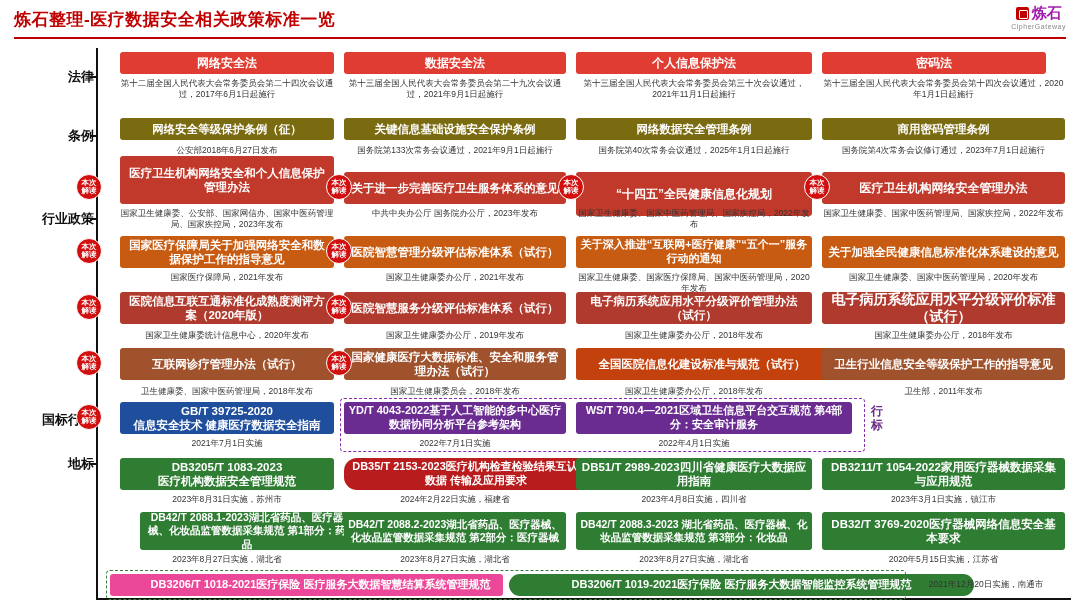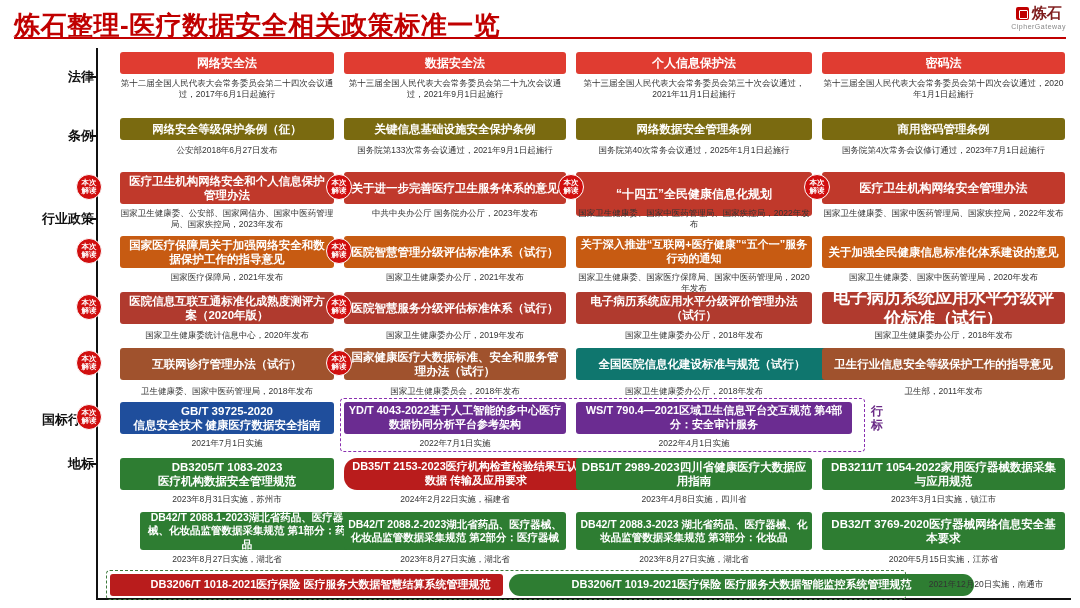--- a/index.html
+++ b/index.html
@@ -7,31 +7,31 @@
   body {
     width:1080px; height:608px;
     background:#ffffff;
     font-family:"Liberation Sans", sans-serif;
     color:#222;
     position:relative;
     overflow:hidden;
   }
   .title {
     position:absolute; left:14px; top:8px;
-    font-size:26px; font-weight:bold; color:#c00000;
+    font-size:17px; font-weight:bold; color:#c00000;
     letter-spacing:0.5px;
   }
   .title-rule {
     position:absolute; left:14px; top:37px; width:1052px; height:2px;
     background:#c00000;
   }
   .logo {
     position:absolute; right:14px; top:4px; text-align:center;
   }
-  .logo .lg-main { font-size:15px; font-weight:bold; color:#7f1d1d; }
+  .logo .lg-main { font-size:15px; font-weight:bold; color:#a21caf; }
   .logo .lg-sub { font-size:7px; color:#888; letter-spacing:.5px; }
   .logo .lg-mark {
     display:inline-block; width:13px; height:13px; background:#c00000;
     border-radius:2px; vertical-align:-2px; margin-right:3px;
     position:relative;
   }
   .logo .lg-mark:after{
     content:""; position:absolute; left:3px; top:3px; width:7px;height:7px;
     border:1.5px solid #fff; border-radius:1px;
   }
@@ -111,55 +111,55 @@
     <div class="tick" style="top: 218px;"></div>
     <div class="rowlabel" style="top: 411px;">国标行标</div>
     <div class="tick" style="top: 419px;"></div>
     <div class="rowlabel" style="top: 455px;">地标</div>
     <div class="tick" style="top: 463px;"></div>
   </div>
 <div id="cells">
     <div class="cell" style="left: 120px; top: 52px; width: 214px; height: 22px; background: rgb(224, 60, 49); font-size: 12px; white-space: pre-line;">网络安全法</div>
     <div class="cell" style="left: 344px; top: 52px; width: 222px; height: 22px; background: rgb(224, 60, 49); font-size: 12px; white-space: pre-line;">数据安全法</div>
     <div class="cell" style="left: 576px; top: 52px; width: 236px; height: 22px; background: rgb(224, 60, 49); font-size: 12px; white-space: pre-line;">个人信息保护法</div>
-    <div class="cell" style="left: 822px; top: 52px; width: 243px; height: 22px; background: rgb(224, 60, 49); font-size: 12px; white-space: pre-line;">密码法</div>
+    <div class="cell" style="left: 822px; top: 52px; width: 224px; height: 22px; background: rgb(224, 60, 49); font-size: 12px; white-space: pre-line;">密码法</div>
     <div class="cell" style="left: 120px; top: 118px; width: 214px; height: 22px; background: rgb(122, 106, 16); font-size: 11.5px; white-space: pre-line;">网络安全等级保护条例（征）</div>
     <div class="cell" style="left: 344px; top: 118px; width: 222px; height: 22px; background: rgb(122, 106, 16); font-size: 11.5px; white-space: pre-line;">关键信息基础设施安全保护条例</div>
     <div class="cell" style="left: 576px; top: 118px; width: 236px; height: 22px; background: rgb(122, 106, 16); font-size: 11.5px; white-space: pre-line;">网络数据安全管理条例</div>
     <div class="cell" style="left: 822px; top: 118px; width: 243px; height: 22px; background: rgb(122, 106, 16); font-size: 11.5px; white-space: pre-line;">商用密码管理条例</div>
-    <div class="cell" style="left: 120px; top: 172px; width: 214px; height: 32px; background: rgb(192, 57, 43); font-size: 11.5px; white-space: pre-line;">医疗卫生机构网络安全和个人信息保护管理办法</div>
+    <div class="cell" style="left: 120px; top: 156px; width: 214px; height: 48px; background: rgb(192, 57, 43); font-size: 11.5px; white-space: pre-line;">医疗卫生机构网络安全和个人信息保护管理办法</div>
     <div class="cell" style="left: 344px; top: 172px; width: 222px; height: 32px; background: rgb(192, 57, 43); font-size: 11.5px; white-space: pre-line;">关于进一步完善医疗卫生服务体系的意见</div>
     <div class="cell" style="left: 576px; top: 172px; width: 236px; height: 44px; background: rgb(192, 57, 43); font-size: 12px; white-space: pre-line;">“十四五”全民健康信息化规划</div>
     <div class="cell" style="left: 822px; top: 172px; width: 243px; height: 32px; background: rgb(192, 57, 43); font-size: 12px; white-space: pre-line;">医疗卫生机构网络安全管理办法</div>
     <div class="cell" style="left: 120px; top: 236px; width: 214px; height: 32px; background: rgb(199, 91, 18); font-size: 11.5px; white-space: pre-line;">国家医疗保障局关于加强网络安全和数据保护工作的指导意见</div>
     <div class="cell" style="left: 344px; top: 236px; width: 222px; height: 32px; background: rgb(199, 91, 18); font-size: 11.5px; white-space: pre-line;">医院智慧管理分级评估标准体系（试行）</div>
     <div class="cell" style="left: 576px; top: 236px; width: 236px; height: 32px; background: rgb(199, 91, 18); font-size: 11px; white-space: pre-line;">关于深入推进“互联网+医疗健康”“五个一”服务行动的通知</div>
     <div class="cell" style="left: 822px; top: 236px; width: 243px; height: 32px; background: rgb(199, 91, 18); font-size: 11.5px; white-space: pre-line;">关于加强全民健康信息标准化体系建设的意见</div>
     <div class="cell" style="left: 120px; top: 292px; width: 214px; height: 32px; background: rgb(176, 58, 46); font-size: 11.5px; white-space: pre-line;">医院信息互联互通标准化成熟度测评方案（2020年版）</div>
     <div class="cell" style="left: 344px; top: 292px; width: 222px; height: 32px; background: rgb(176, 58, 46); font-size: 11.5px; white-space: pre-line;">医院智慧服务分级评估标准体系（试行）</div>
     <div class="cell" style="left: 576px; top: 292px; width: 236px; height: 32px; background: rgb(176, 58, 46); font-size: 11.5px; white-space: pre-line;">电子病历系统应用水平分级评价管理办法（试行）</div>
-    <div class="cell" style="left: 822px; top: 292px; width: 243px; height: 32px; background: rgb(176, 58, 46); font-size: 17px; white-space: pre-line;">电子病历系统应用水平分级评价标准（试行）</div>
+    <div class="cell" style="left: 822px; top: 292px; width: 243px; height: 32px; background: rgb(176, 58, 46); font-size: 14px; white-space: pre-line;">电子病历系统应用水平分级评价标准（试行）</div>
     <div class="cell" style="left: 120px; top: 348px; width: 214px; height: 32px; background: rgb(160, 82, 45); font-size: 11.5px; white-space: pre-line;">互联网诊疗管理办法（试行）</div>
     <div class="cell" style="left: 344px; top: 348px; width: 222px; height: 32px; background: rgb(160, 82, 45); font-size: 11.5px; white-space: pre-line;">国家健康医疗大数据标准、安全和服务管理办法（试行）</div>
-    <div class="cell" style="left: 576px; top: 348px; width: 252px; height: 32px; background: #0f766e; font-size: 11.5px; white-space: pre-line; text-align: center;">全国医院信息化建设标准与规范（试行）</div>
+    <div class="cell" style="left: 576px; top: 348px; width: 252px; height: 32px; background: #c2410c; font-size: 11.5px; white-space: pre-line; text-align: center;">全国医院信息化建设标准与规范（试行）</div>
     <div class="cell" style="left: 822px; top: 348px; width: 243px; height: 32px; background: rgb(160, 82, 45); font-size: 11.5px; white-space: pre-line;">卫生行业信息安全等级保护工作的指导意见</div>
     <div class="cell" style="left: 120px; top: 402px; width: 214px; height: 32px; background: rgb(31, 78, 156); font-size: 11.5px; white-space: pre-line;">GB/T 39725-2020
 信息安全技术 健康医疗数据安全指南</div>
     <div class="cell" style="left: 344px; top: 402px; width: 222px; height: 32px; background: rgb(107, 44, 145); font-size: 11px; white-space: pre-line;">YD/T 4043-2022基于人工智能的多中心医疗数据协同分析平台参考架构</div>
     <div class="cell" style="left: 576px; top: 402px; width: 276px; height: 32px; background: rgb(107, 44, 145); font-size: 11px; white-space: pre-line;">WS/T 790.4—2021区域卫生信息平台交互规范 第4部分：安全审计服务</div>
     <div class="cell" style="left: 120px; top: 458px; width: 214px; height: 32px; background: rgb(46, 125, 50); font-size: 11.5px; white-space: pre-line;">DB3205/T 1083-2023
 医疗机构数据安全管理规范</div>
     <div class="cell" style="left: 344px; top: 458px; width: 264px; height: 32px; background: #b91c1c; font-size: 11px; white-space: pre-line; border-radius: 13px;">DB35/T 2153-2023医疗机构检查检验结果互认共享数据 传输及应用要求</div>
     <div class="cell" style="left: 576px; top: 458px; width: 236px; height: 32px; background: rgb(46, 125, 50); font-size: 11.5px; white-space: pre-line;">DB51/T 2989-2023四川省健康医疗大数据应用指南</div>
     <div class="cell" style="left: 822px; top: 458px; width: 243px; height: 32px; background: rgb(46, 125, 50); font-size: 11.5px; white-space: pre-line;">DB3211/T 1054-2022家用医疗器械数据采集与应用规范</div>
     <div class="cell" style="left: 120px; top: 512px; width: 214px; height: 38px; background: rgb(46, 125, 50); font-size: 10.5px; white-space: pre-line; margin-left: 20px;">DB42/T 2088.1-2023湖北省药品、医疗器械、化妆品监管数据采集规范 第1部分：药品</div>
     <div class="cell" style="left: 344px; top: 512px; width: 222px; height: 38px; background: rgb(46, 125, 50); font-size: 10.5px; white-space: pre-line;">DB42/T 2088.2-2023湖北省药品、医疗器械、化妆品监管数据采集规范 第2部分：医疗器械</div>
     <div class="cell" style="left: 576px; top: 512px; width: 236px; height: 38px; background: rgb(46, 125, 50); font-size: 10.5px; white-space: pre-line;">DB42/T 2088.3-2023 湖北省药品、医疗器械、化妆品监管数据采集规范 第3部分：化妆品</div>
     <div class="cell" style="left: 822px; top: 512px; width: 243px; height: 38px; background: rgb(46, 125, 50); font-size: 11.5px; white-space: pre-line;">DB32/T 3769-2020医疗器械网络信息安全基本要求</div>
-    <div class="cell" style="left: 110px; top: 574px; width: 393px; height: 22px; background: #b91c1c; font-size: 11px; white-space: pre-line; padding-left: 32px;">DB3206/T 1018-2021医疗保险 医疗服务大数据智慧结算系统管理规范</div>
+    <div class="cell" style="left: 110px; top: 574px; width: 393px; height: 22px; background: #ec4899; font-size: 11px; white-space: pre-line; padding-left: 32px;">DB3206/T 1018-2021医疗保险 医疗服务大数据智慧结算系统管理规范</div>
     <div class="cell" style="left: 509px; top: 574px; width: 465px; height: 22px; background: rgb(46, 125, 50); font-size: 11px; white-space: pre-line; border-radius: 11px;">DB3206/T 1019-2021医疗保险 医疗服务大数据智能监控系统管理规范</div>
   </div>
 <div id="notes">
     <div class="note" style="left: 120px; top: 78px; width: 214px;">第十二届全国人民代表大会常务委员会第二十四次会议通过，2017年6月1日起施行</div>
     <div class="note" style="left: 344px; top: 78px; width: 222px;">第十三届全国人民代表大会常务委员会第二十九次会议通过，2021年9月1日起施行</div>
     <div class="note" style="left: 576px; top: 78px; width: 236px;">第十三届全国人民代表大会常务委员会第三十次会议通过，2021年11月1日起施行</div>
     <div class="note" style="left: 822px; top: 78px; width: 243px;">第十三届全国人民代表大会常务委员会第十四次会议通过，2020年1月1日起施行</div>
     <div class="note" style="left: 120px; top: 145px; width: 214px;">公安部2018年6月27日发布</div>
     <div class="note" style="left: 344px; top: 145px; width: 222px;">国务院第133次常务会议通过，2021年9月1日起施行</div>
     <div class="note" style="left: 576px; top: 145px; width: 236px;">国务院第40次常务会议通过，2025年1月1日起施行</div>

